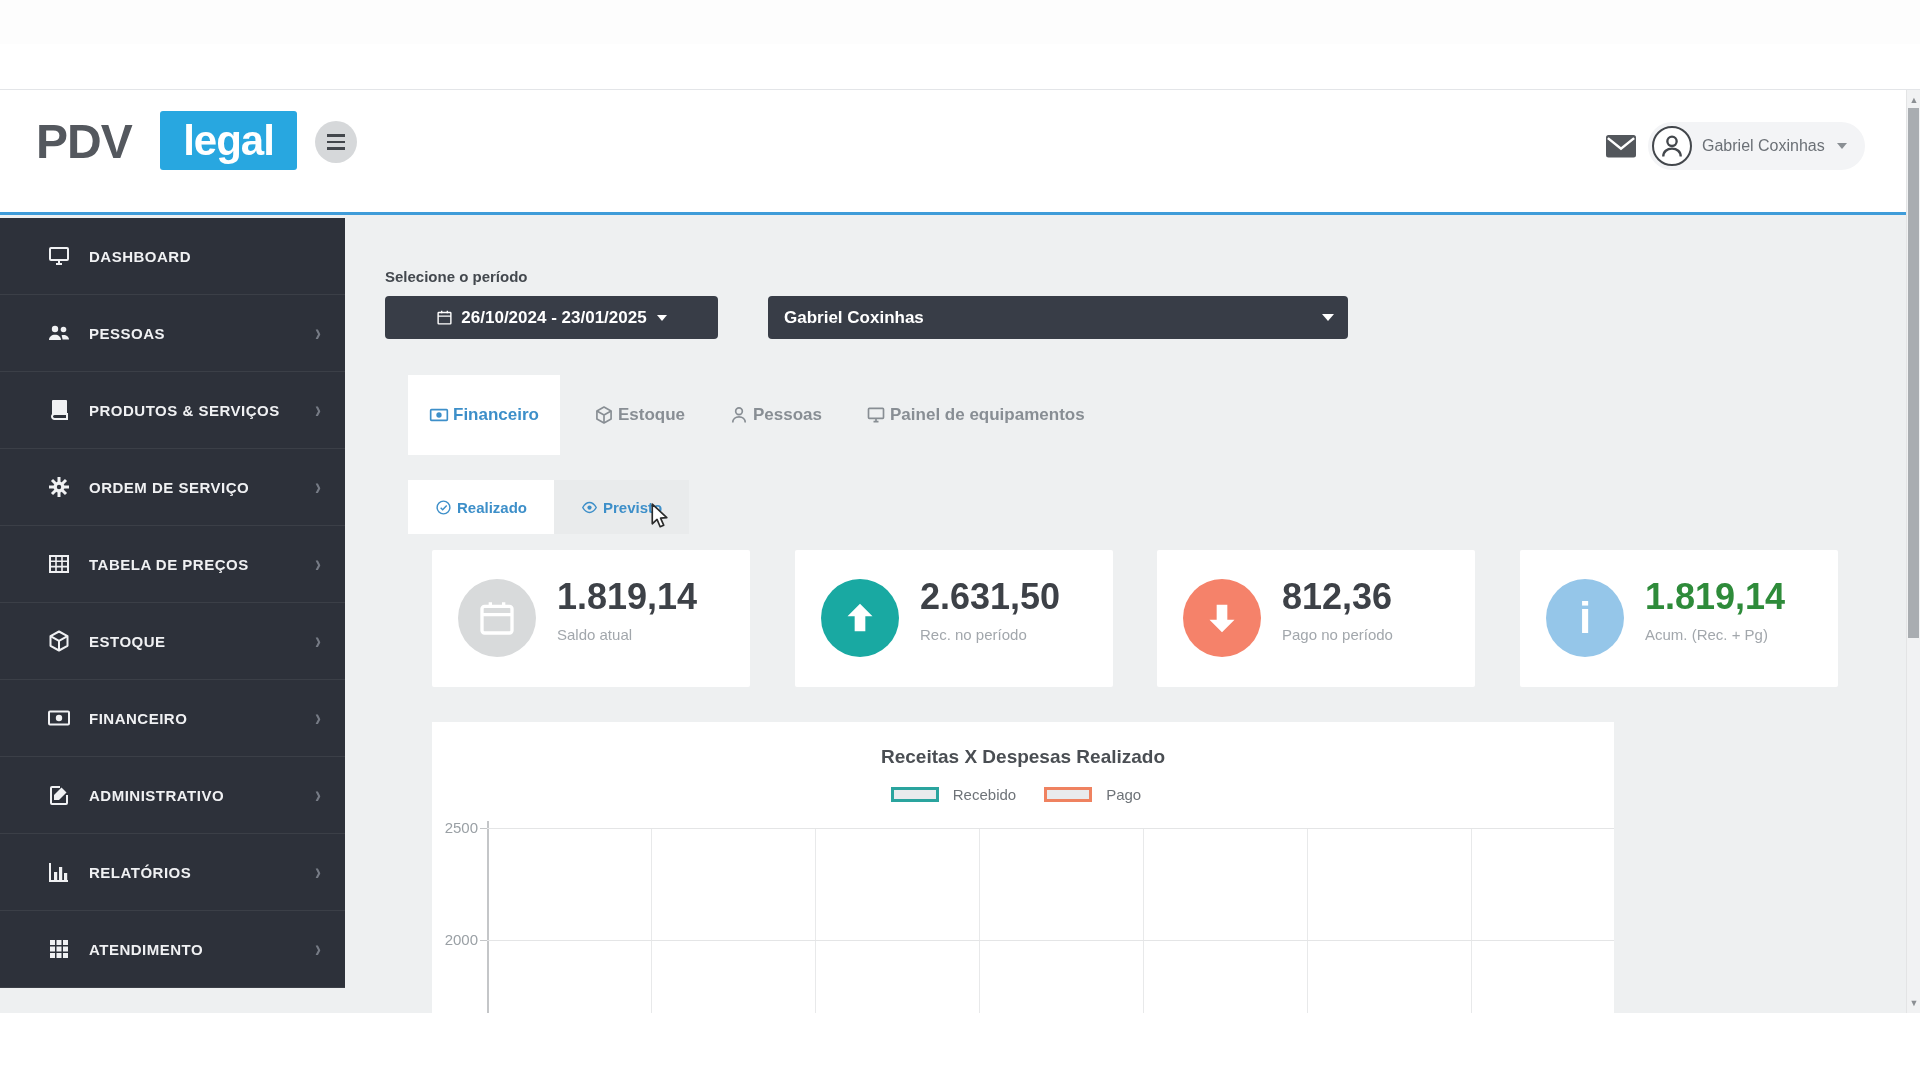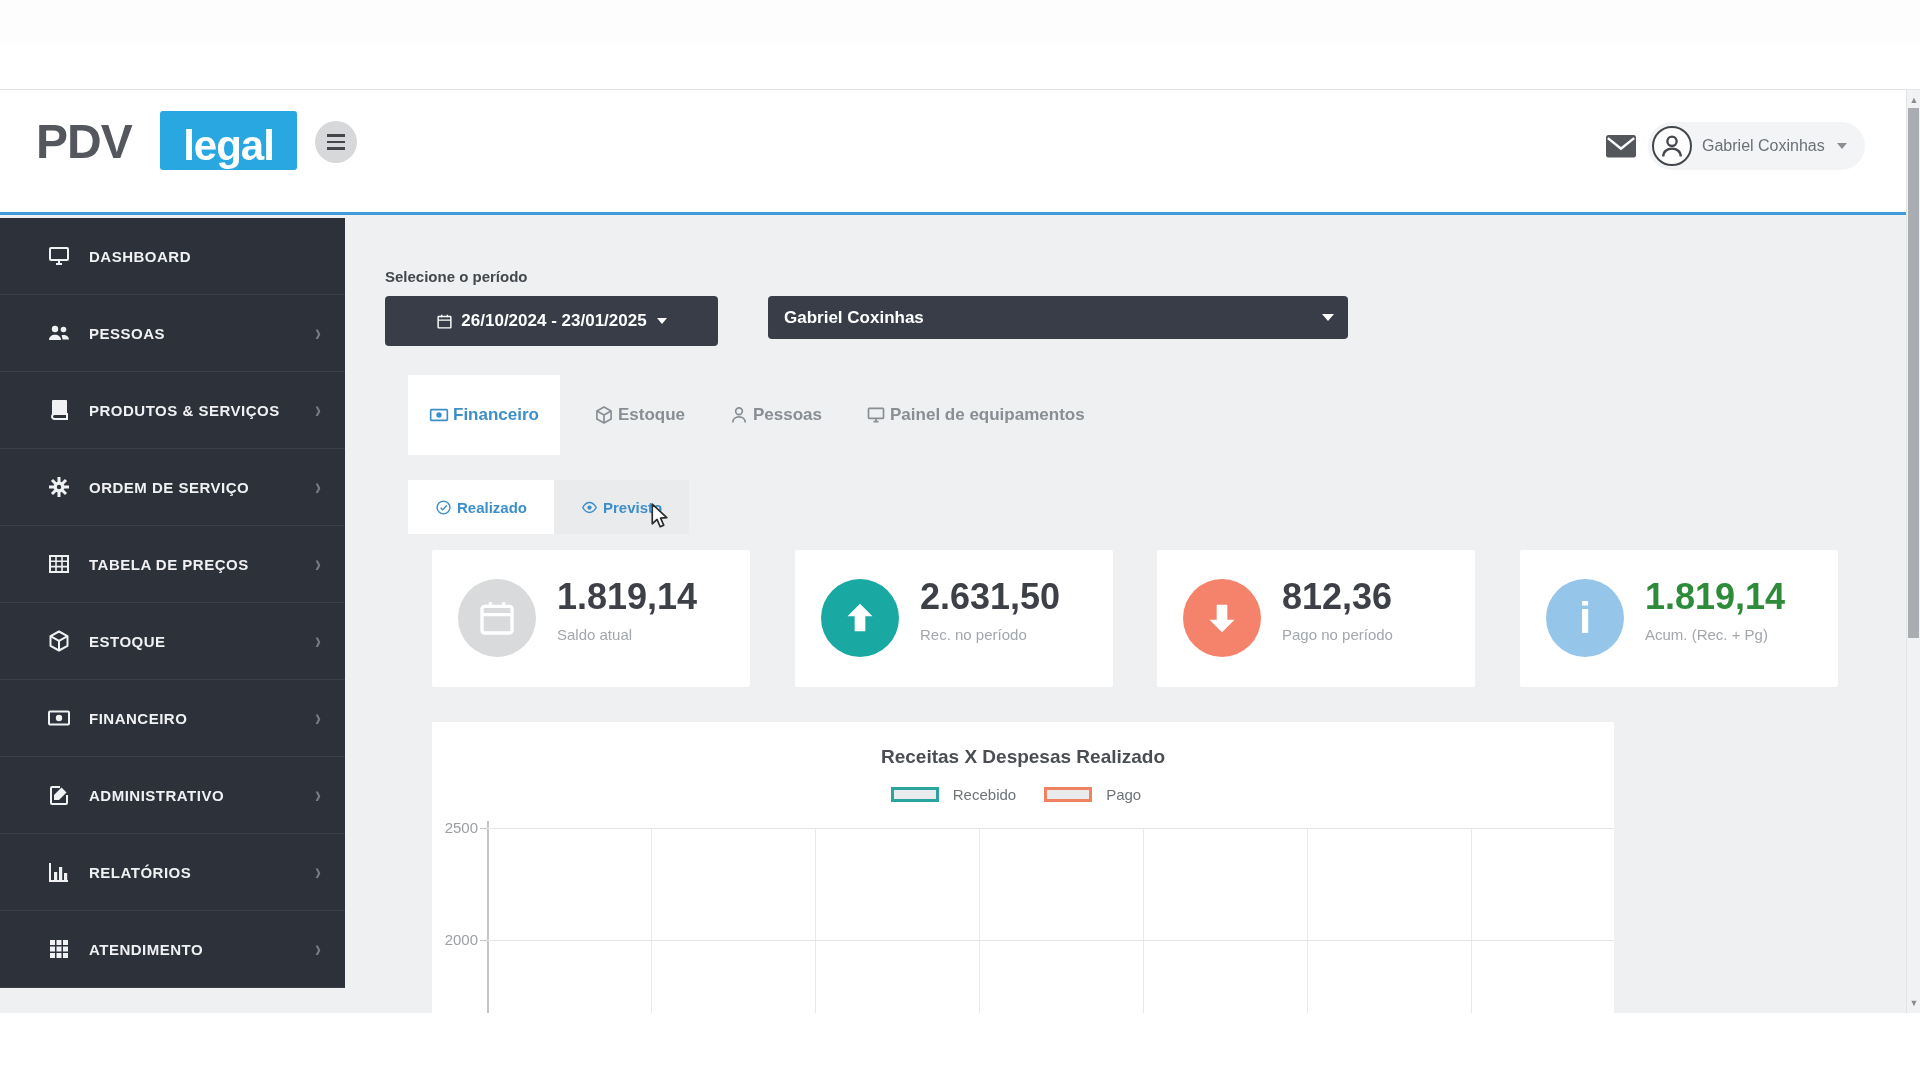--- a/index.html
+++ b/index.html
@@ -32,21 +32,21 @@
   
   .viewport { position:absolute; left:0; top:90px; width:1920px; height:923px;
               background:#eef0f1; overflow:hidden; }
   .below-viewport { position:absolute; left:0; top:1013px; width:1920px; height:67px; background:#fff; }
 
   .site-header { position:absolute; left:0; top:0; width:1920px; height:125px; background:#fff;
                  border-bottom:3px solid #3f9cd9; }
   .logo-pdv { position:absolute; left:36px; top:24px; font-size:48px; font-weight:bold;
               color:#54585e; letter-spacing:-1px; }
   .logo-box { position:absolute; left:160px; top:21px; width:137px; height:59px; background:#28a7e0;
-              border-radius:3px; display:flex; align-items:flex-end; justify-content:center; }
+              border-radius:3px; display:flex; align-items:center; justify-content:center; }
   .logo-box span { color:#fff; font-size:42px; font-weight:bold; letter-spacing:-1px; }
   .hamburger { position:absolute; left:315px; top:31px; width:42px; height:42px; border-radius:50%;
                background:#d6d8da; display:flex; flex-direction:column; align-items:center; justify-content:center; gap:4px; }
   .hamburger i { display:block; width:18px; height:2.5px; background:#43474c; }
   .envelope-ico { position:absolute; left:1606px; top:45px; width:30px; height:23px; color:#53575c; }
   .user-pill { position:absolute; left:1648px; top:32px; height:48px; padding:0 18px 0 4px;
                background:#f3f4f6; border-radius:24px; display:flex; align-items:center; }
   .user-avatar { width:40px; height:40px; border-radius:50%; border:2px solid #43474c; color:#43474c;
                  display:flex; align-items:center; justify-content:center; background:#fff; }
   .user-avatar svg { width:28px; height:28px; }
@@ -60,21 +60,21 @@
                border-bottom:1px solid rgba(255,255,255,0.07); cursor:default; }
   .side-item .ico { width:24px; height:24px; color:#f0f1f3; flex:0 0 24px; }
   .side-item .ico svg { width:100%; height:100%; }
   .side-item .lbl { margin-left:18px; color:#f0f1f3; font-size:15px; font-weight:bold; letter-spacing:.5px; }
   .side-item .chev { position:absolute; right:24px; color:#767b85; font-size:18px; font-weight:bold;
                      transform:scaleY(1.3); }
 
   
   .content { position:absolute; left:345px; top:128px; width:1561px; height:795px; }
   .period-label { position:absolute; left:40px; top:50px; font-size:15px; font-weight:bold; color:#43484e; }
-  .date-btn { position:absolute; left:40px; top:78px; width:333px; height:50px; background:#383d47;
+  .date-btn { position:absolute; left:40px; top:78px; width:333px; height:43px; background:#383d47;
               border-radius:4px; color:#fff; display:flex; align-items:center; justify-content:center;
               font-size:17px; font-weight:bold; }
   .date-btn .ico { width:17px; height:17px; margin-right:8px; color:#fff; }
   .date-btn .caret { width:0; height:0; border-left:5px solid transparent; border-right:5px solid transparent;
                      border-top:6px solid #fff; margin-left:10px; }
   .entity-select { position:absolute; left:423px; top:78px; width:580px; height:43px; background:#383d47;
                    border-radius:4px; color:#fff; display:flex; align-items:center; padding:0 16px;
                    font-size:17px; font-weight:bold; }
   .entity-select .caret { position:absolute; right:14px; width:0; height:0; border-left:6px solid transparent;
                           border-right:6px solid transparent; border-top:7px solid #fff; }

